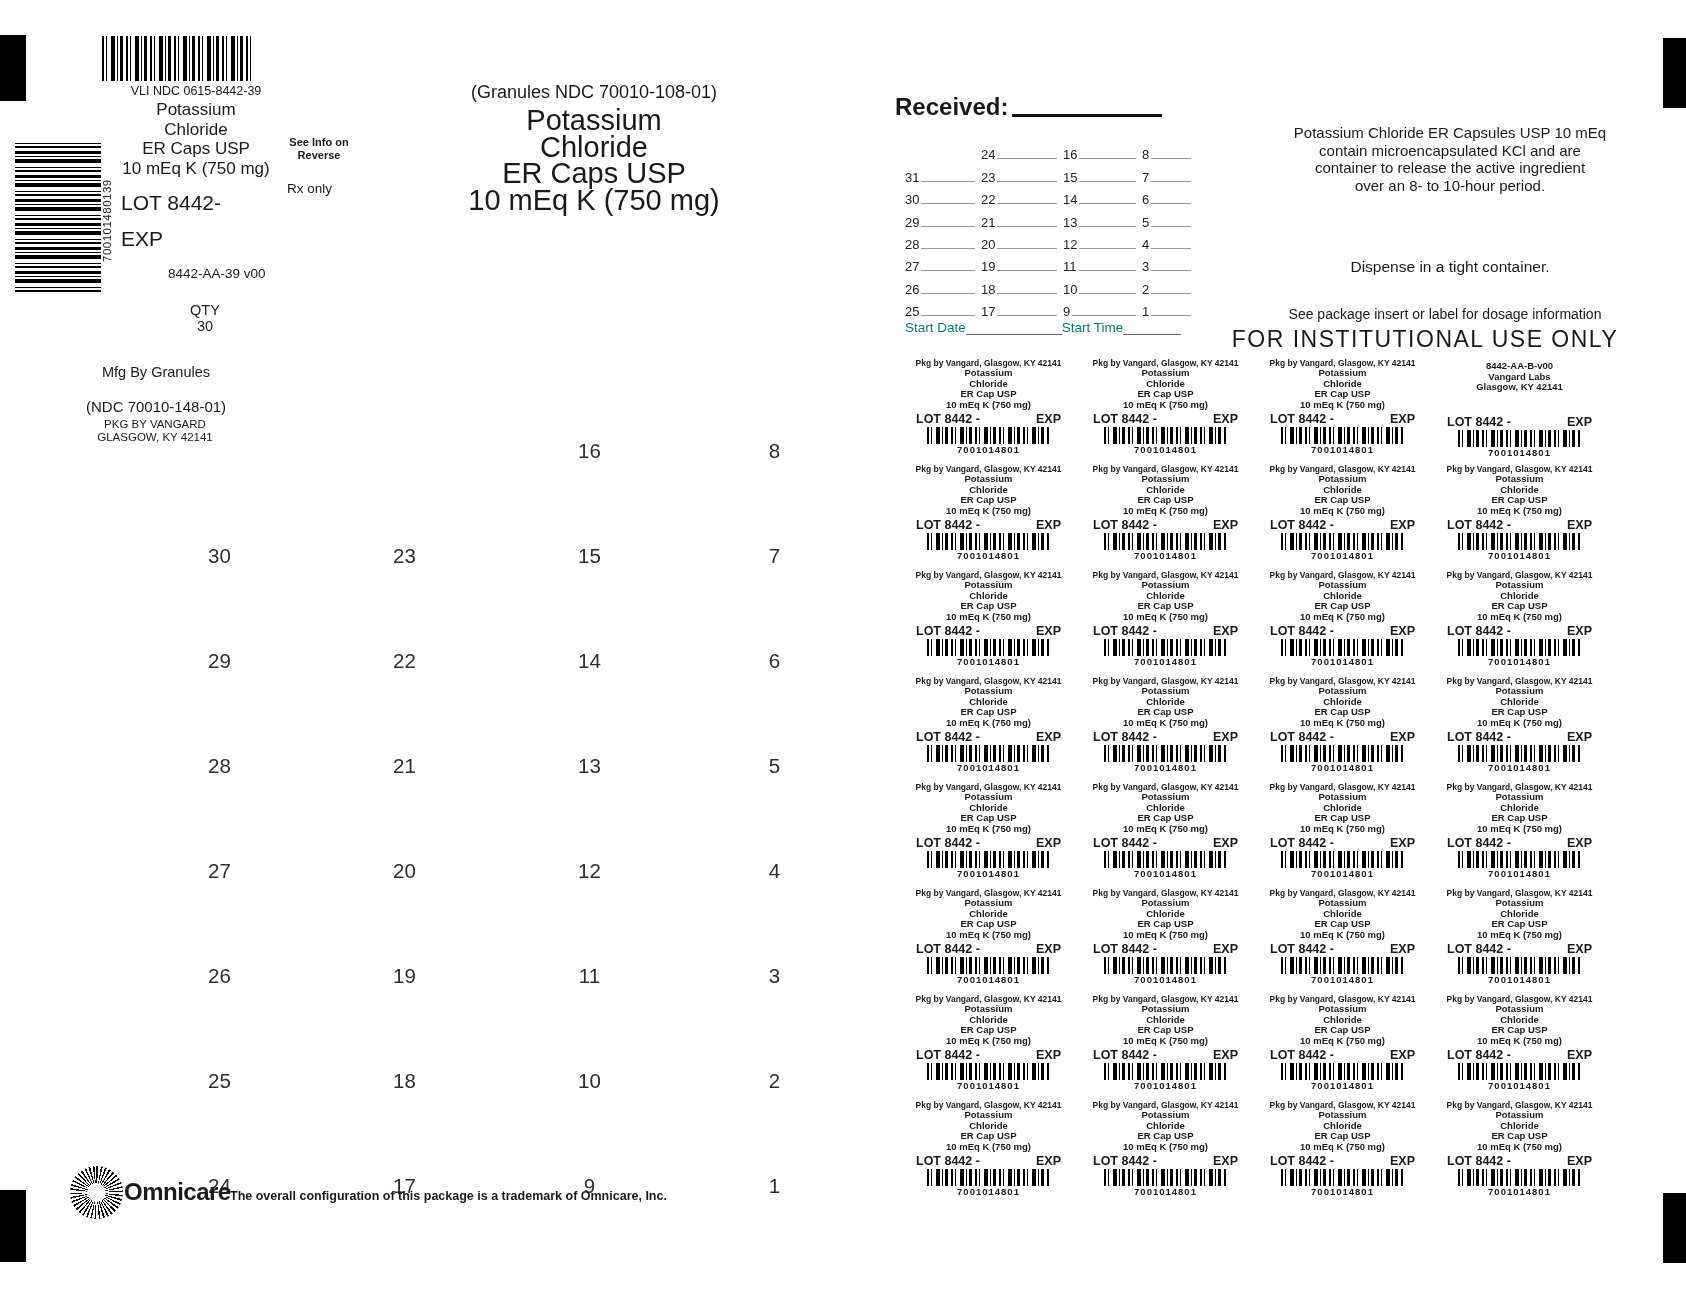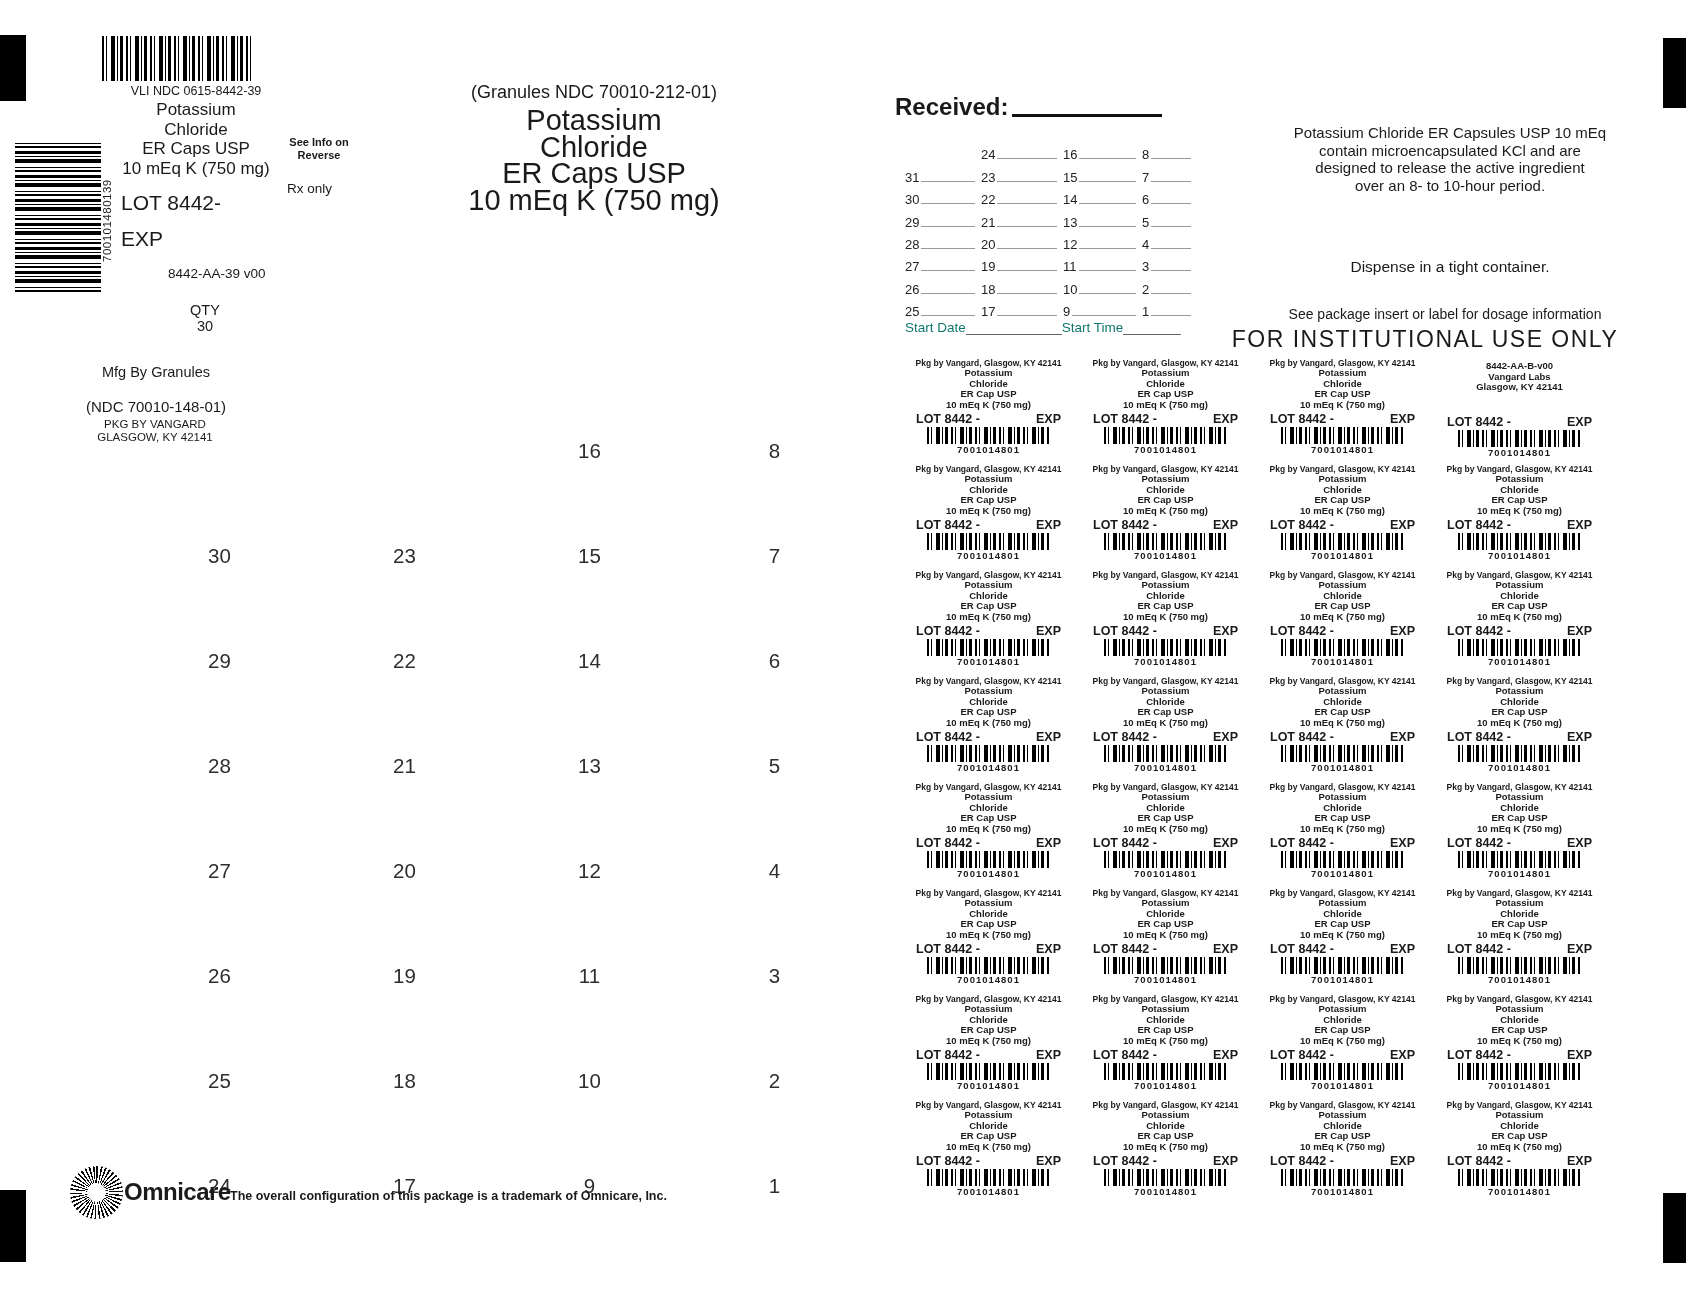--- a/index.html
+++ b/index.html
@@ -168,21 +168,21 @@
       <div class="bnum-cell">18</div>
       <div class="bnum-cell">10</div>
       <div class="bnum-cell">2</div>
       <div class="bnum-cell">24</div>
       <div class="bnum-cell">17</div>
       <div class="bnum-cell">9</div>
       <div class="bnum-cell">1</div>
     </div>
 
   <div class="abs ctr" id="center-label">
-    <div id="center-ndc">(Granules NDC 70010-212-01)</div>
+    <div id="center-ndc">(Granules NDC 70010-108-01)</div>
     <div class="center-title-line">Potassium</div>
     <div class="center-title-line">Chloride</div>
     <div class="center-title-line">ER Caps USP</div>
     <div class="center-title-line">10 mEq K (750 mg)</div>
   </div>
 
   <div class="abs" id="received-label">Received:</div>
   <div class="abs" id="received-line"></div>
   <div class="abs" id="received-grid">
       <div class="rcell"></div>
@@ -315,21 +315,21 @@
   <div class="abs" id="start-row">
     <span>Start Date</span>
     <span class="sline" style="width:96px"></span>
     <span>Start Time</span>
     <span class="sline" style="width:58px"></span>
   </div>
 
   <div class="abs ctr" id="desc-block">
     <div>Potassium Chloride ER Capsules USP 10 mEq</div>
     <div>contain microencapsulated KCl and are</div>
-    <div>designed to release the active ingredient</div>
+    <div>container to release the active ingredient</div>
     <div>over an 8- to 10-hour period.</div>
   </div>
   <div class="abs ctr" id="dispense-line">Dispense in a tight container.</div>
   <div class="abs ctr" id="dosage-line">See package insert or label for dosage information</div>
   <div class="abs ctr" id="institutional-line">FOR INSTITUTIONAL USE ONLY</div>
 
   <div class="abs" id="unit-label-grid">
       <div class="lcell">
         <div class="lhead">
           <div class="lpkg">Pkg by Vangard, Glasgow, KY 42141</div>

